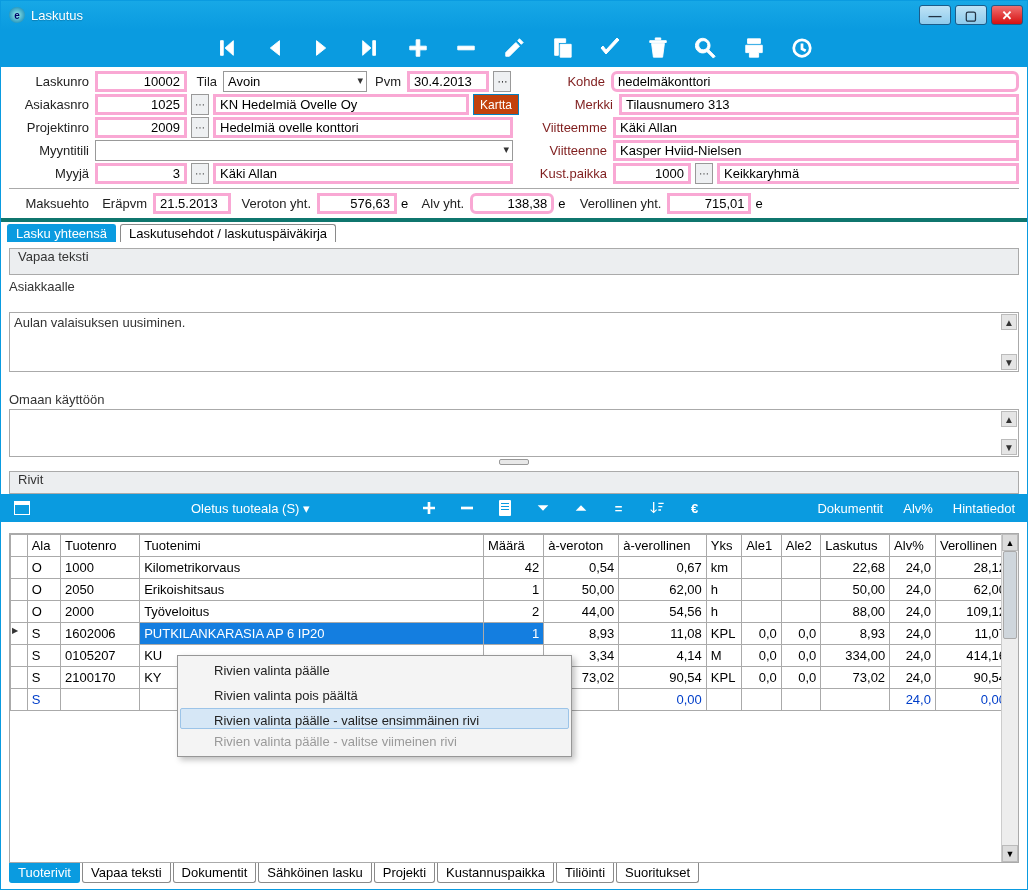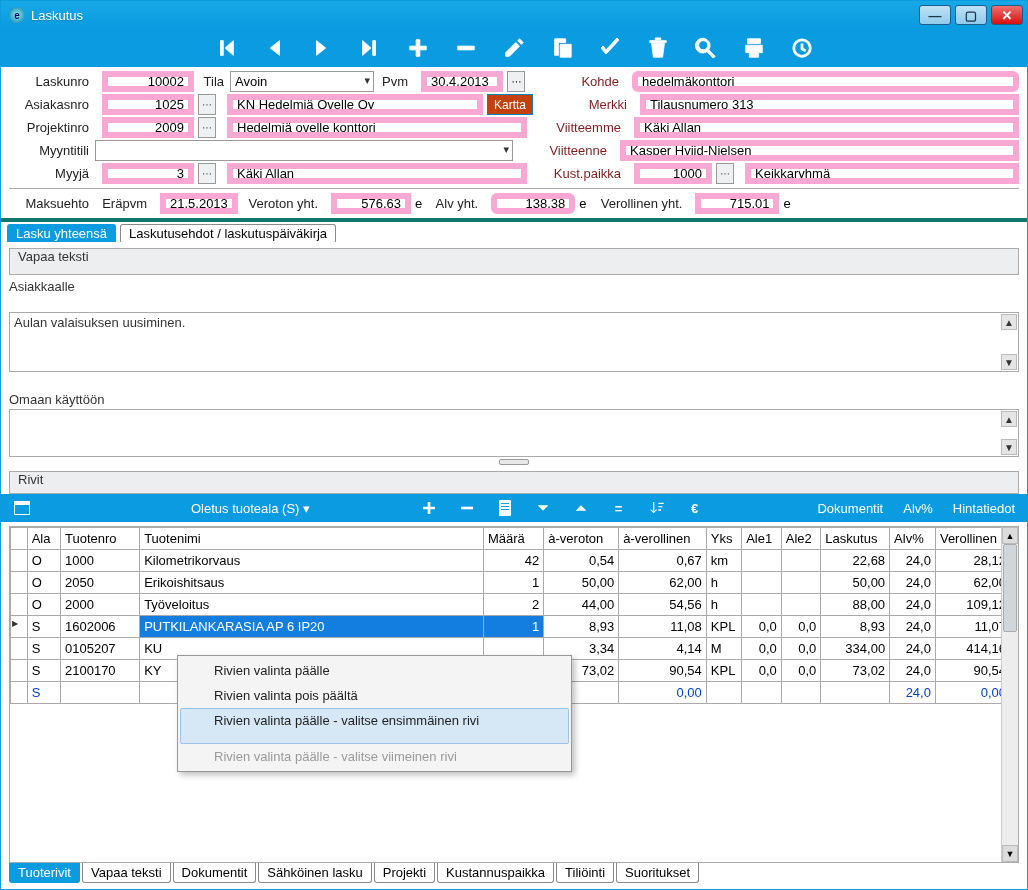--- a/index.html
+++ b/index.html
@@ -11,52 +11,52 @@
 .titlebar .winbtns { display: flex; gap: 4px; }
 .winbtn { width: 32px; height: 20px; border: 1px solid #1c5c8a; border-radius: 3px; background: linear-gradient(#bfe3f6,#8ecbed); display:flex; align-items:center; justify-content:center; color:#234; font-weight:bold;}
 .winbtn.close { background: linear-gradient(#f07070,#d51010); color:#fff;}
 .toolbar { background: #0a9be0; height: 38px; display: flex; align-items: center; justify-content: center; gap: 24px; }
 .toolbar .tbtn { width: 24px; height: 24px; display:flex; align-items:center; justify-content:center; color:#fff; }
 .toolbar svg { fill:#fff; stroke:#fff; }
 .form { padding: 4px 8px 0 8px; }
 .form-row { display: flex; align-items: center; margin-bottom: 2px; gap: 4px; }
 .lbl { width: 82px; text-align: right; color: #222; padding-right: 2px; }
 .lbl2 { width: 82px; text-align: right; color: #7f1d1d; padding-right: 2px; }
-input[type=text], .inp { border: 6px solid #f9a8d4; height: 21px; padding: 1px 4px; background:#fff;margin-left:7px; }
+input[type=text], .inp { border: 3px solid #f9a8d4; height: 21px; padding: 1px 4px; background:#fff; }
 .inp.r { text-align: right; }
 .sel { border: 1px solid #999; height: 21px; background:#fff; padding: 0 18px 0 4px; position:relative; display:flex; align-items:center;}
 .sel::after { content:"▾"; position:absolute; right:3px; top:2px; color:#333; font-size:11px;}
 .lookup { width: 18px; height: 21px; border: 1px solid #999; background:#eef0f2; display:flex; align-items:center; justify-content:center; font-size:10px; color:#444; cursor:pointer;}
 .btn-blue { background:#c2410c; color:#fff; border:1px solid #0681c1; height:21px; padding:0 6px; font-size:12px;}
 .section-bar { display:flex; padding: 2px 6px 2px 6px; gap:4px; border-top:4px solid #0f766e; }
 .tab { border:1px solid #8a8a8a; border-bottom:none; background:#fff; padding:1px 8px; border-radius:3px 3px 0 0;}
 .tab.active { background:#0a9be0; color:#fff; border-color:#0a9be0;}
 .groupbox { border:1px solid #aaa; margin:4px 8px; padding:4px 6px 6px 6px; background:#eceef0;}
 .groupbox .head { color:#333; margin:-4px 0 4px 2px;}
 .bigtext { width:100%; height:60px; border:1px solid #aaa; background:#fff; position:relative; padding:2px 4px; color:#333;}
 .bigtext .scroll-up { position:absolute; right:1px; top:1px; width:16px; height:16px; background:#e5e5e5; border:1px solid #bbb; display:flex;align-items:center;justify-content:center;font-size:10px;}
 .bigtext .scroll-down { position:absolute; right:1px; bottom:1px; width:16px; height:16px; background:#e5e5e5; border:1px solid #bbb; display:flex;align-items:center;justify-content:center;font-size:10px;}
 .drag-handle { height:10px; display:flex; align-items:center; justify-content:center;}
 .drag-handle span { width:30px; height:6px; border:1px solid #999; border-radius:2px; background:#e8e8e8;}
 .rivit-bar { background:#0a9be0; height:28px; display:flex; align-items:center; color:#fff; padding:0 12px; gap:20px; }
 .rivit-bar .spacer { flex:1; }
 .rivit-bar .icon { width:18px; height:18px; display:flex;align-items:center;justify-content:center; }
-.grid-wrap { flex:1; overflow:hidden; display:flex; border:1px solid #aaa; margin:4px 8px 0 8px; position:relative;}
+.grid-wrap { flex:1; overflow:hidden; display:flex; border:1px solid #aaa; margin:11px 8px 0 8px; position:relative;}
 table.grid { border-collapse:collapse; width:1001px; background:#fff;}
 table.grid th, table.grid td { border:1px solid #aaa; padding:2px 4px; height:22px; white-space:nowrap; }
 table.grid th { background:#fff; font-weight:normal; text-align:left; }
 table.grid td.r { text-align:right; }
 .row-selected td:nth-child(4) { background:#147ee0; color:#fff;}
 .row-selected td:nth-child(5) { background:#147ee0; color:#fff;}
 .row-pointer td:first-child { position:relative;}
 .row-pointer td:first-child::before { content:"▶"; position:absolute; left:1px; top:3px; font-size:8px; color:#333;}
 .blue-text td { color:#003ec9;}
 .ctx-menu { position:absolute; left:177px; top:655px; width:395px; background:#f4f4f4; border:1px solid #979797; box-shadow:3px 3px 6px rgba(0,0,0,0.25); padding:2px;}
 .ctx-menu .item { padding:5px 12px 5px 34px; color:#222;}
-.ctx-menu .item.hover { background:#d6e7f6; border:1px solid #9cc4e8; border-radius:2px; padding:4px 11px 15px 33px;}
+.ctx-menu .item.hover { background:#d6e7f6; border:1px solid #9cc4e8; border-radius:2px; padding:4px 11px 0 33px;}
 .ctx-menu .item.disabled { color:#9a9a9a;}
 .vscroll { width:17px; background:#ededed; border-left:1px solid #ccc; display:flex; flex-direction:column;}
 .vscroll .btn { height:17px; background:#dcdcdc; border:1px solid #bbb; display:flex;align-items:center;justify-content:center;font-size:9px;}
 .vscroll .track { flex:1; position:relative;}
 .vscroll .thumb { position:absolute; left:1px; right:1px; top:0; height:88px; background:#cfd6dc; border:1px solid #aaa; border-radius:2px;}
 .bottom-tabs { display:flex; gap:2px; padding:0 8px 6px 8px; }
 .bottom-tabs .tab { border-radius:0 0 3px 3px; border-top:none; border-bottom:1px solid #8a8a8a; padding:2px 8px;}
 .bottom-tabs .tab.active { background:#0a9be0; color:#fff; border-color:#0a9be0;}
 .pvm-btn { width:18px; height:21px; border:1px solid #999; background:#eef0f2; display:flex; align-items:center; justify-content:center; font-size:10px; letter-spacing:-1px;}
 .free-text-label { padding:4px 8px 2px 8px; color:#333;}

